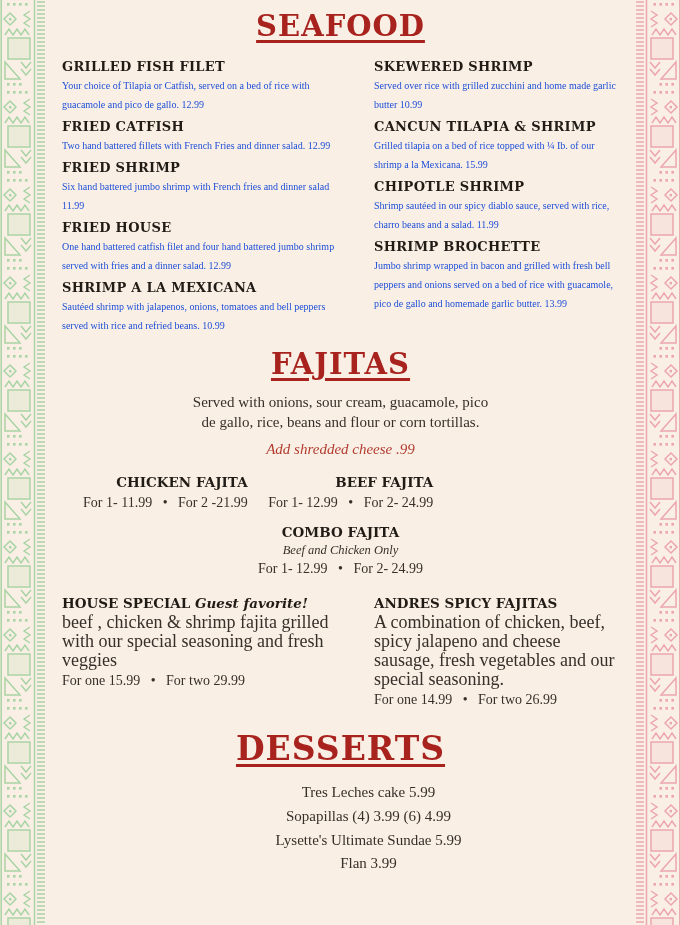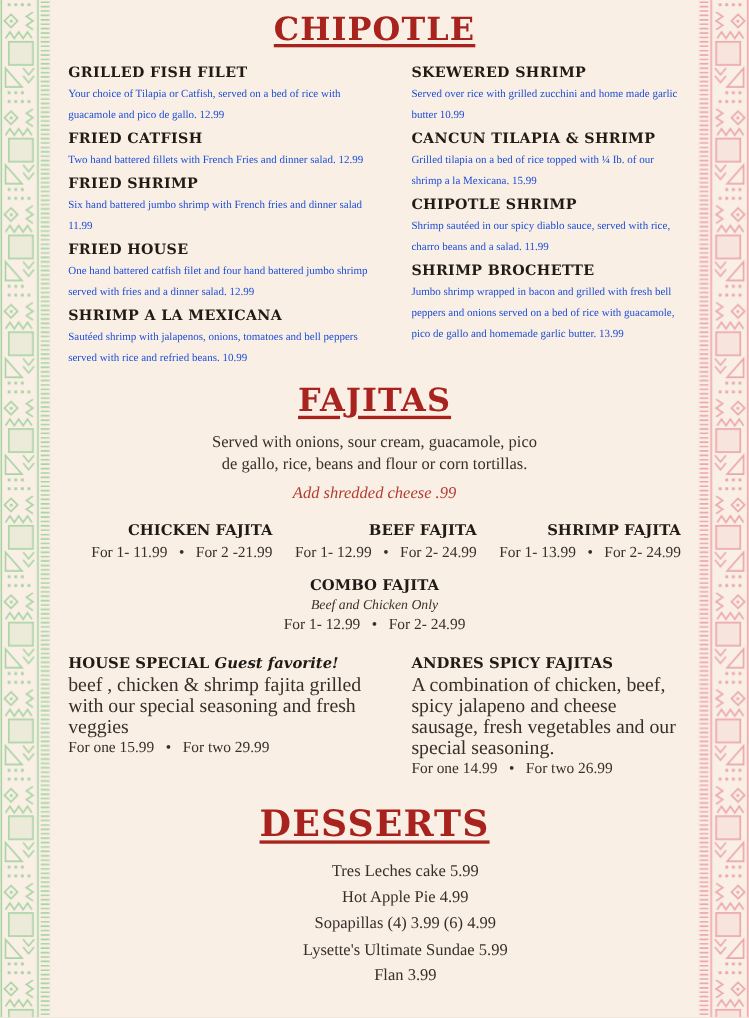--- a/index.html
+++ b/index.html
@@ -126,21 +126,21 @@
             </g>
         </pattern>
       </defs>
       <rect x="0" y="0" width="46" height="925" fill="url(#patRight)"></rect>
     </svg>
   </div>
 
   <div class="content">
 
     <div>
-      <h2 class="sec-title">CHIPOTLE</h2>
+      <h2 class="sec-title">SEAFOOD</h2>
 
       <div class="cols2">
         <div>
           <div class="mi">
             <div class="mi-name">GRILLED FISH FILET</div>
             <div class="mi-desc">Your choice of Tilapia or Catfish, served on a bed of rice with guacamole and pico de gallo. 12.99</div>
           </div>
           <div class="mi">
             <div class="mi-name">FRIED CATFISH</div>
             <div class="mi-desc">Two hand battered fillets with French Fries and dinner salad. 12.99</div>
@@ -191,24 +191,20 @@
       <div class="addon">Add shredded cheese .99</div>
 
       <div class="fajita-grid">
         <div>
           <div class="fj-name">CHICKEN FAJITA</div>
           <div class="fj-price">For 1- 11.99  •  For 2 -21.99</div>
         </div>
         <div>
           <div class="fj-name">BEEF FAJITA</div>
           <div class="fj-price">For 1- 12.99  •  For 2- 24.99</div>
-        </div>
-        <div>
-          <div class="fj-name">SHRIMP FAJITA</div>
-          <div class="fj-price">For 1- 13.99  •  For 2- 24.99</div>
         </div>
       </div>
 
       <div class="combo">
         <div class="fj-name">COMBO FAJITA</div>
         <div class="combo-note">Beef and Chicken Only</div>
         <div class="fj-price">For 1- 12.99  •  For 2- 24.99</div>
       </div>
 
       <div class="specials">
@@ -229,21 +225,20 @@
           <div class="sp-price">For one 14.99  •  For two 26.99</div>
         </div>
       </div>
     </div>
 
     <div>
       <h2 class="sec-title big">DESSERTS</h2>
 
       <div class="desserts-grid">
         <div>Tres Leches cake 5.99</div>
-        <div>Hot Apple Pie 4.99</div>
         <div>Sopapillas (4) 3.99 (6) 4.99</div>
         <div>Lysette's Ultimate Sundae 5.99</div>
       </div>
       <div class="flan">Flan 3.99</div>
     </div>
 
   </div>
 </div>
 
 </body></html>

